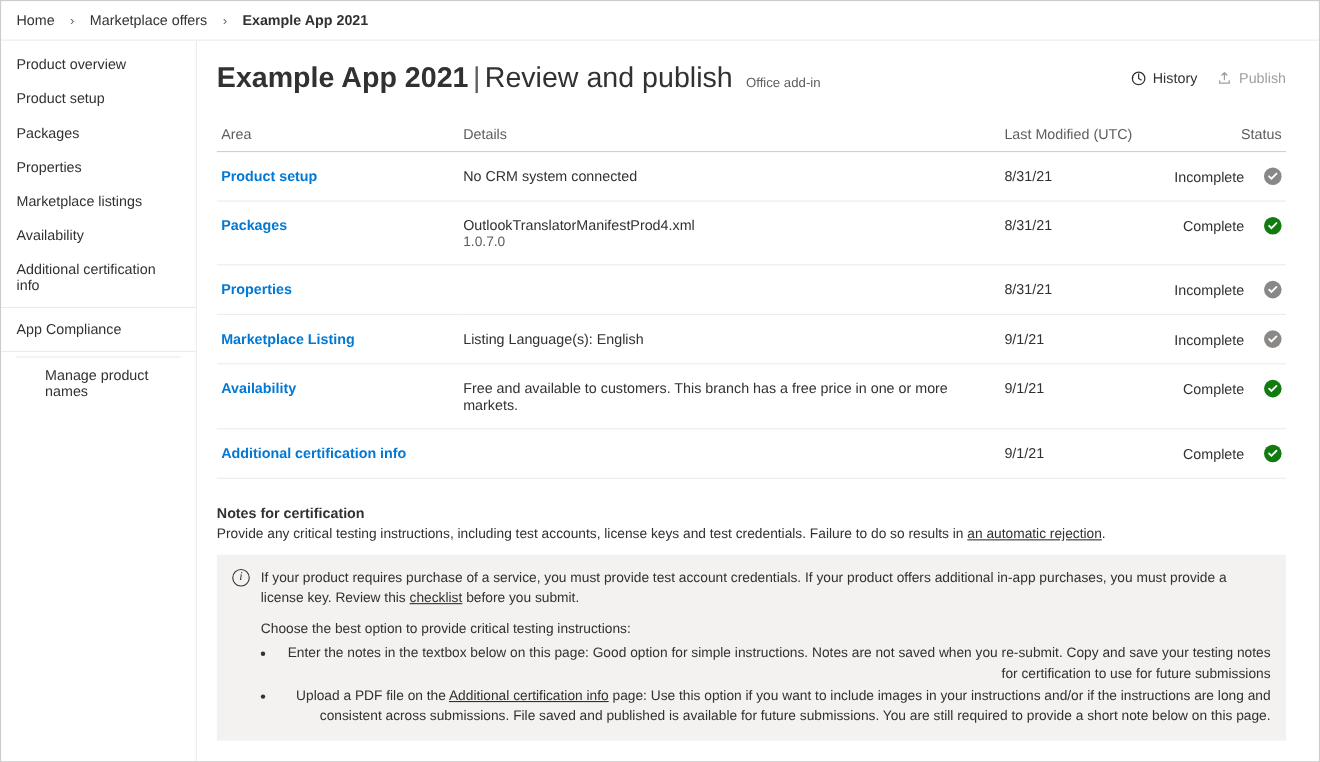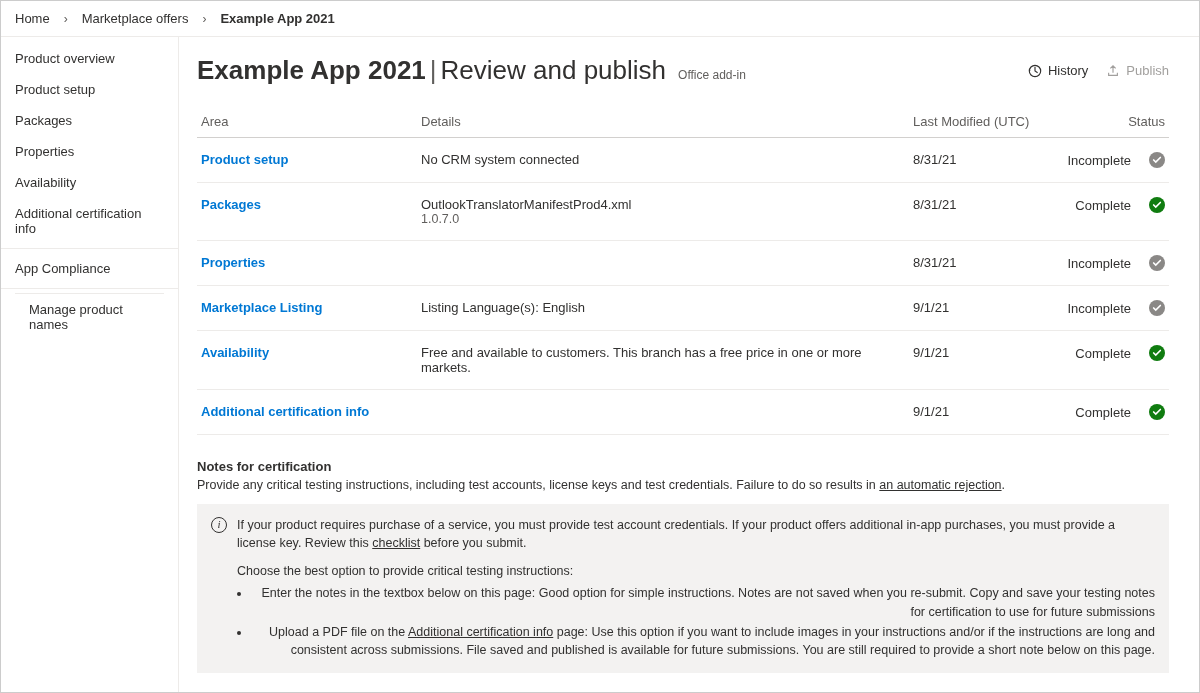--- a/index.html
+++ b/index.html
@@ -39,21 +39,21 @@
       font-size: 13px;
       color: #323130;
     }
     .sidebar .divider { border-top: 1px solid #edebe9; margin: 4px 0; }
     .sidebar .section-label {
       padding: 10px 14px 6px 14px;
       font-size: 11.5px;
       font-weight: 600;
       color: #323130;
     }
-    .sidebar .sub-item { padding-left: 28px; }
+    .sidebar .sub-item { padding-left: 40px; }
     .main {
       flex: 1;
       padding: 18px 30px 18px 18px;
       overflow-y: auto;
     }
     .page-header {
       display: flex;
       align-items: center;
       justify-content: space-between;
       margin-bottom: 20px;
@@ -146,20 +146,21 @@
   <span class="current">Example App 2021</span>
 </div>
 
 <div class="layout">
 
   <nav class="sidebar">
     <div class="nav-item">Product overview</div>
     <div class="nav-item">Product setup</div>
     <div class="nav-item">Packages</div>
     <div class="nav-item">Properties</div>
+    <div class="nav-item">Marketplace listings</div>
     <div class="nav-item">Availability</div>
     <div class="nav-item">Additional certification info</div>
     <div class="divider"></div>
     <div class="nav-item">App Compliance</div>
     <div class="divider"></div>
     <div class="divider" style="margin:0 14px;"></div>
     <div class="nav-item sub-item">Manage product names</div>
   </nav>
 
   <main class="main">

